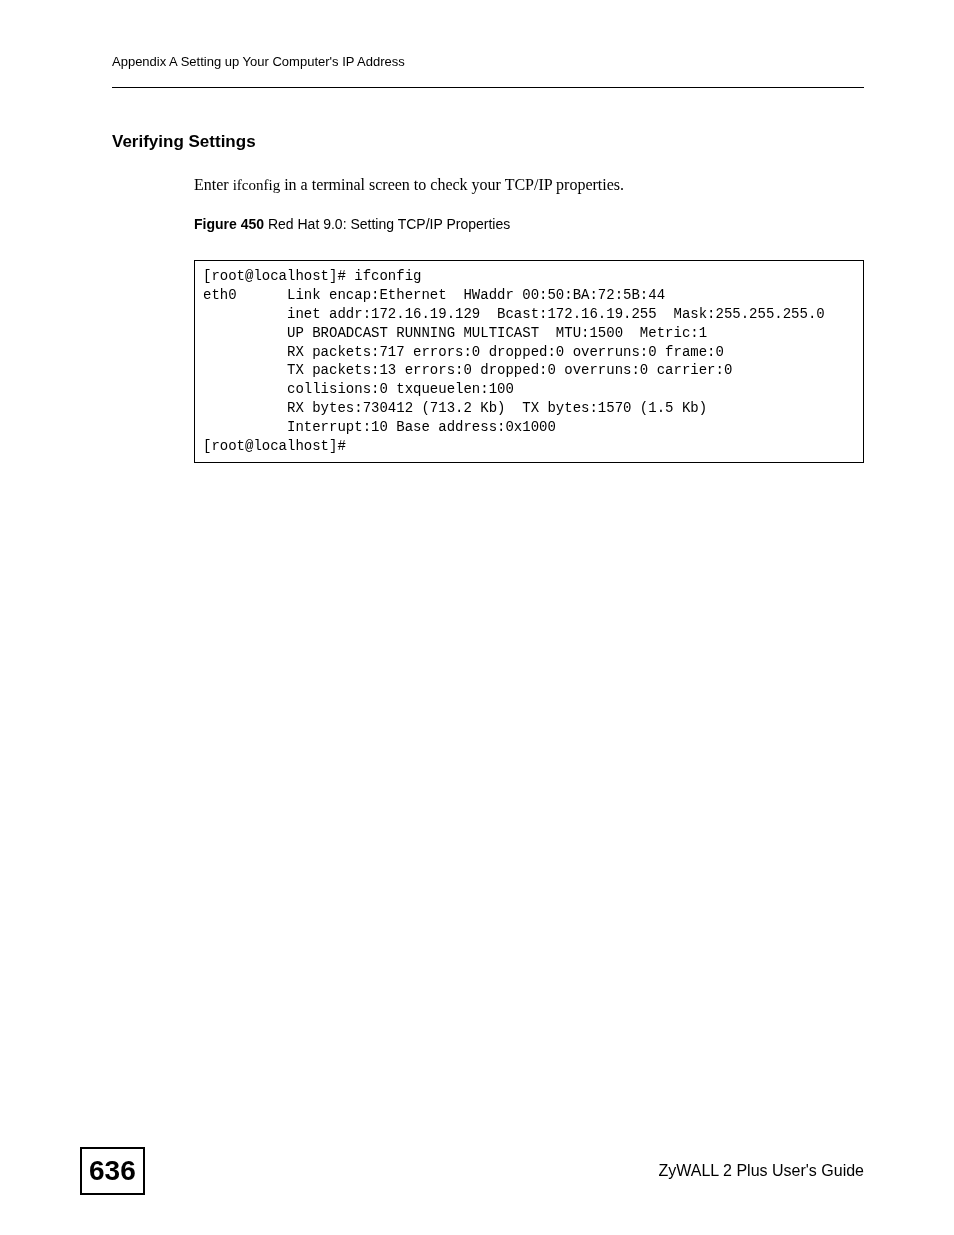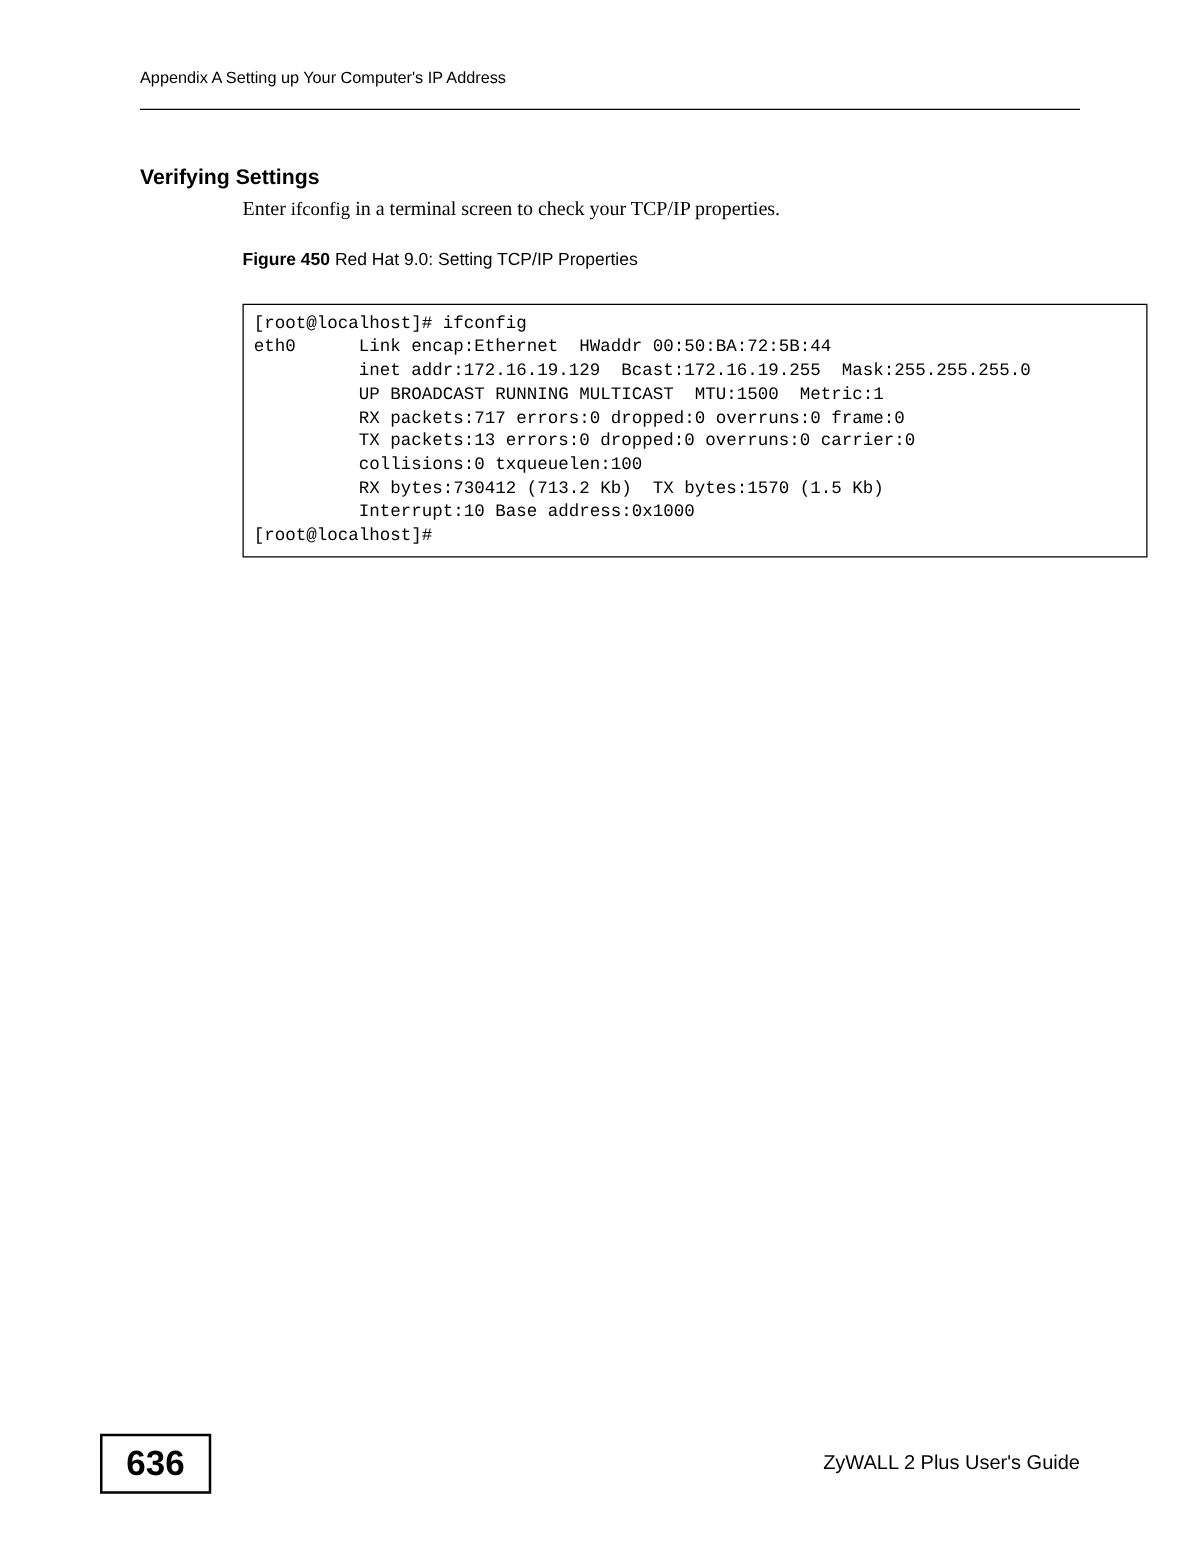--- a/index.html
+++ b/index.html
@@ -19,21 +19,21 @@
       font-size: 13px;
       color: #000;
       padding-bottom: 18px;
       border-bottom: 1px solid #000;
       margin-bottom: 44px;
     }
     .section-heading {
       font-size: 17px;
       font-weight: bold;
       color: #000;
-      margin-bottom: 7px;
+      margin-bottom: 24px;
     }
     .body-text {
       font-family: 'Times New Roman', Times, serif;
       font-size: 16px;
       color: #000;
       margin-left: 82px;
       margin-bottom: 22px;
     }
     .inline-code {
       font-family: Liberation Serif, serif;
@@ -49,34 +49,34 @@
       font-weight: bold;
     }
     .terminal-box {
       margin-left: 82px;
       border: 1px solid #000;
       padding: 6px 8px;
       font-family: 'Courier New', Courier, monospace;
       font-size: 14px;
       line-height: 1.35;
       white-space: pre;
-      width: 724px;
+      width: 670px;
     }
     .footer {
       position: absolute;
       bottom: 40px;
       left: 80px;
       right: 90px;
       display: flex;
       align-items: center;
       justify-content: space-between;
     }
     .page-number-box {
       border: 2.5px solid #000;
-      padding: 6px 19px;
+      padding: 6px 7px;
       font-size: 28px;
       font-weight: bold;
       color: #000;
     }
     .footer-text {
       font-size: 16px;
       color: #000;
     }
   </style>
 </head>

